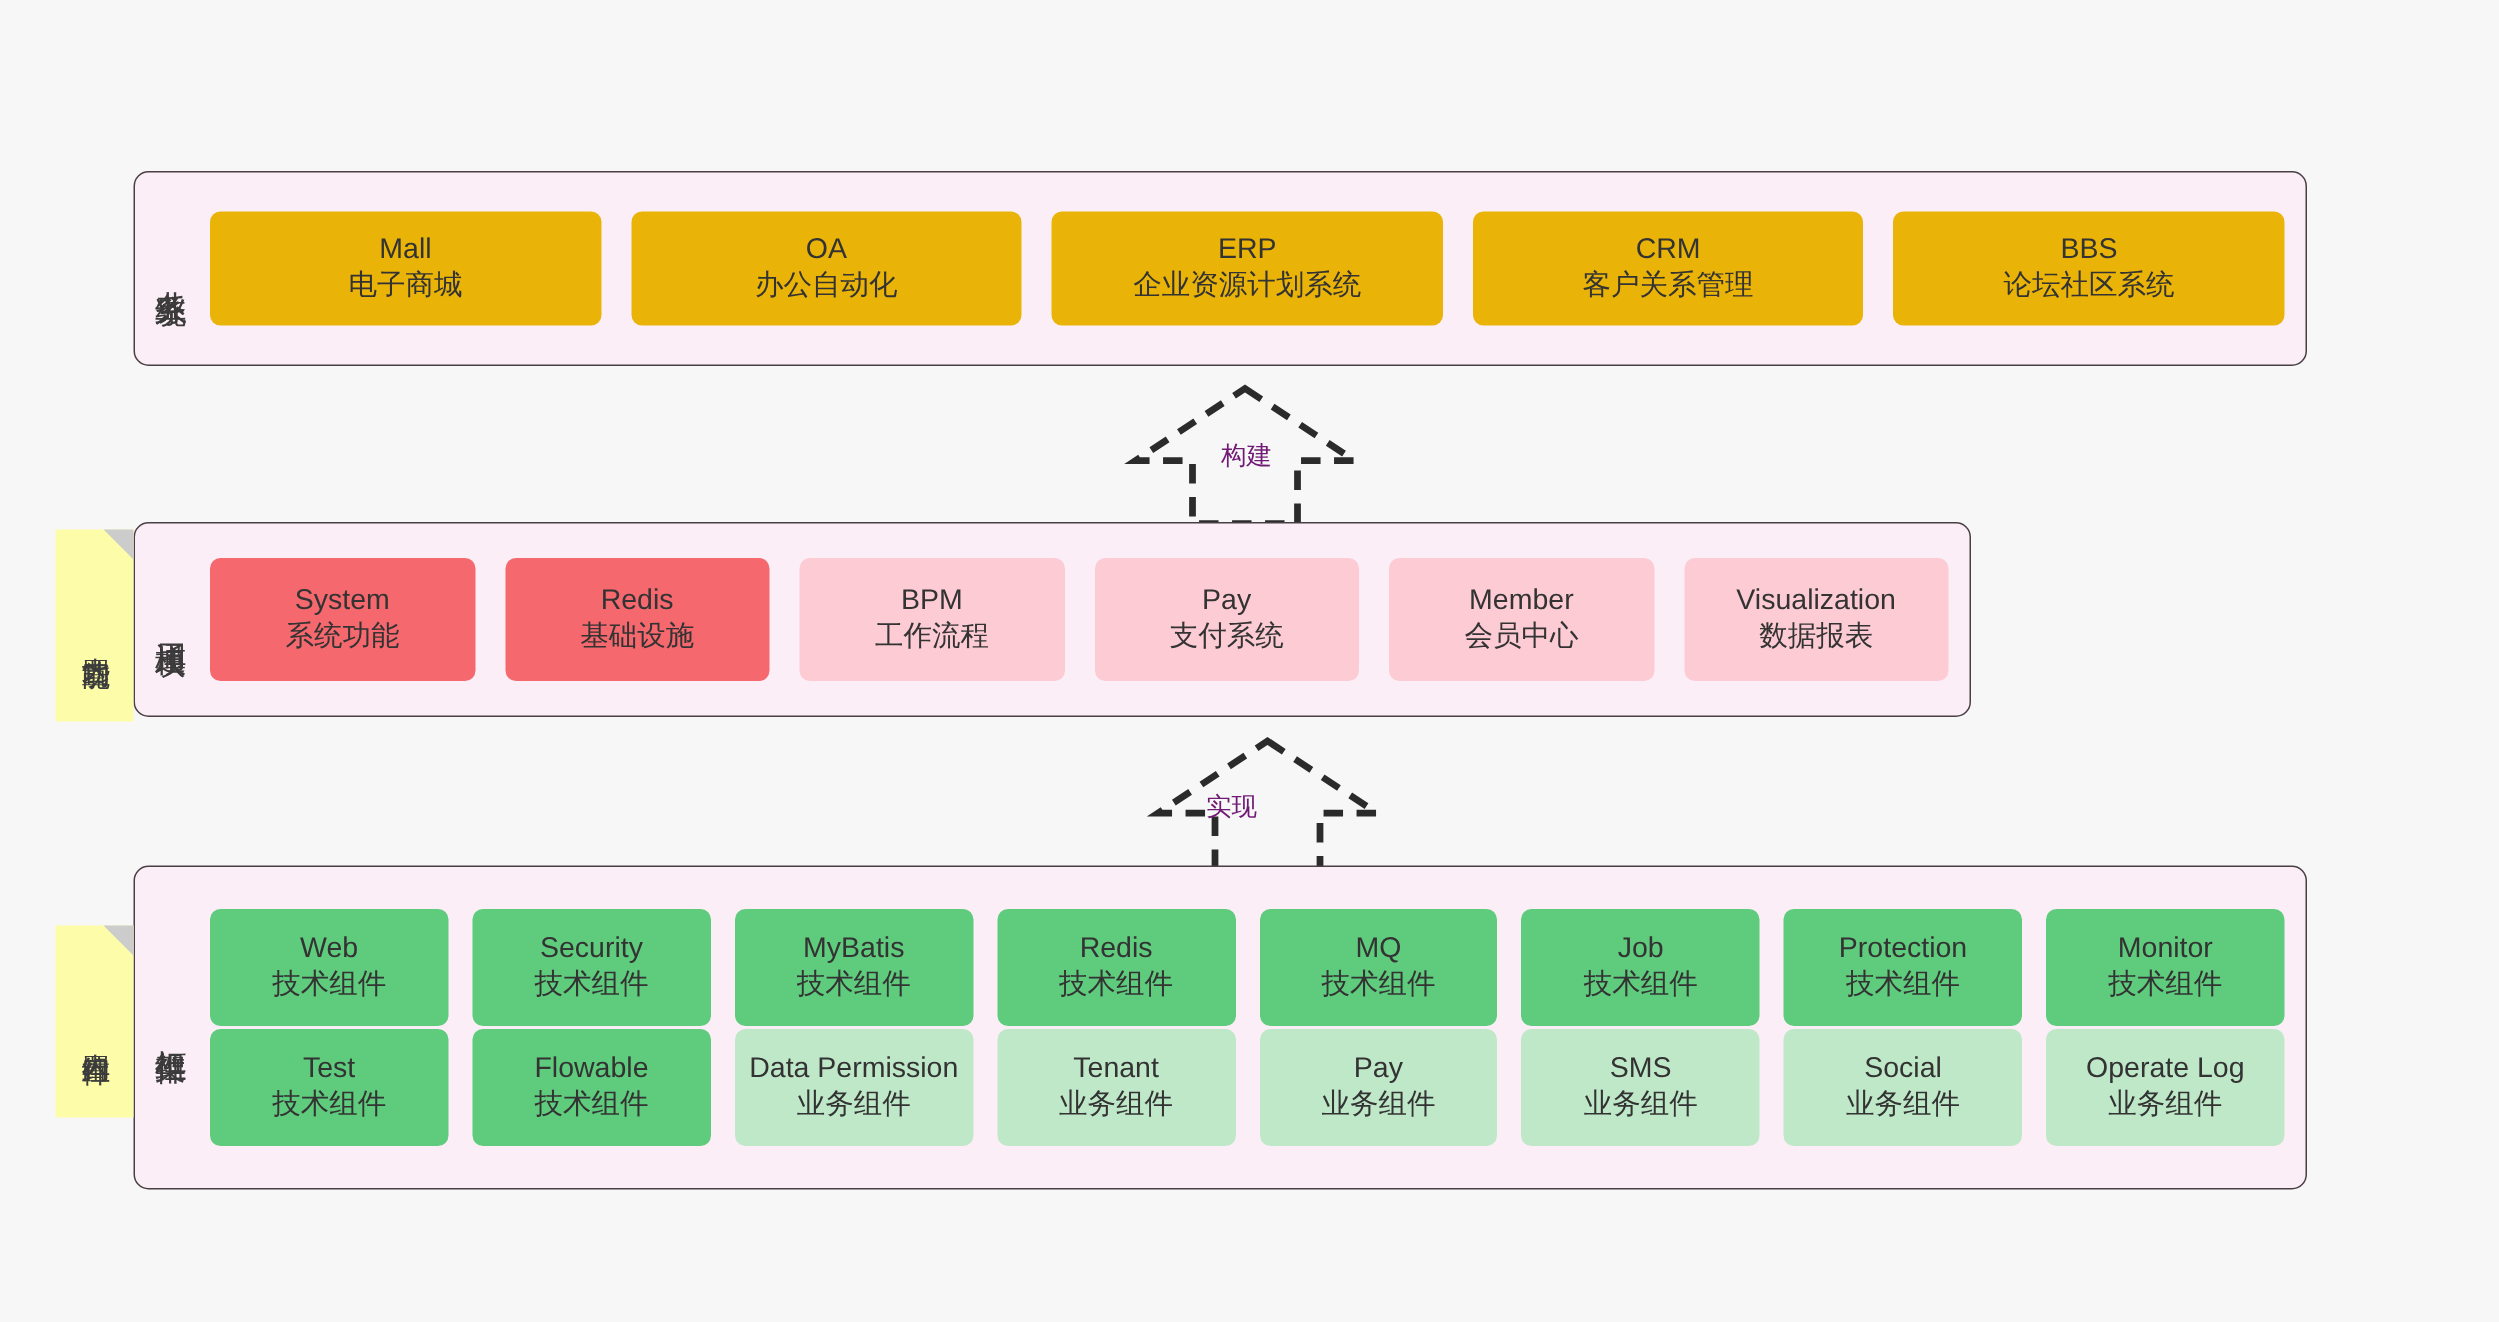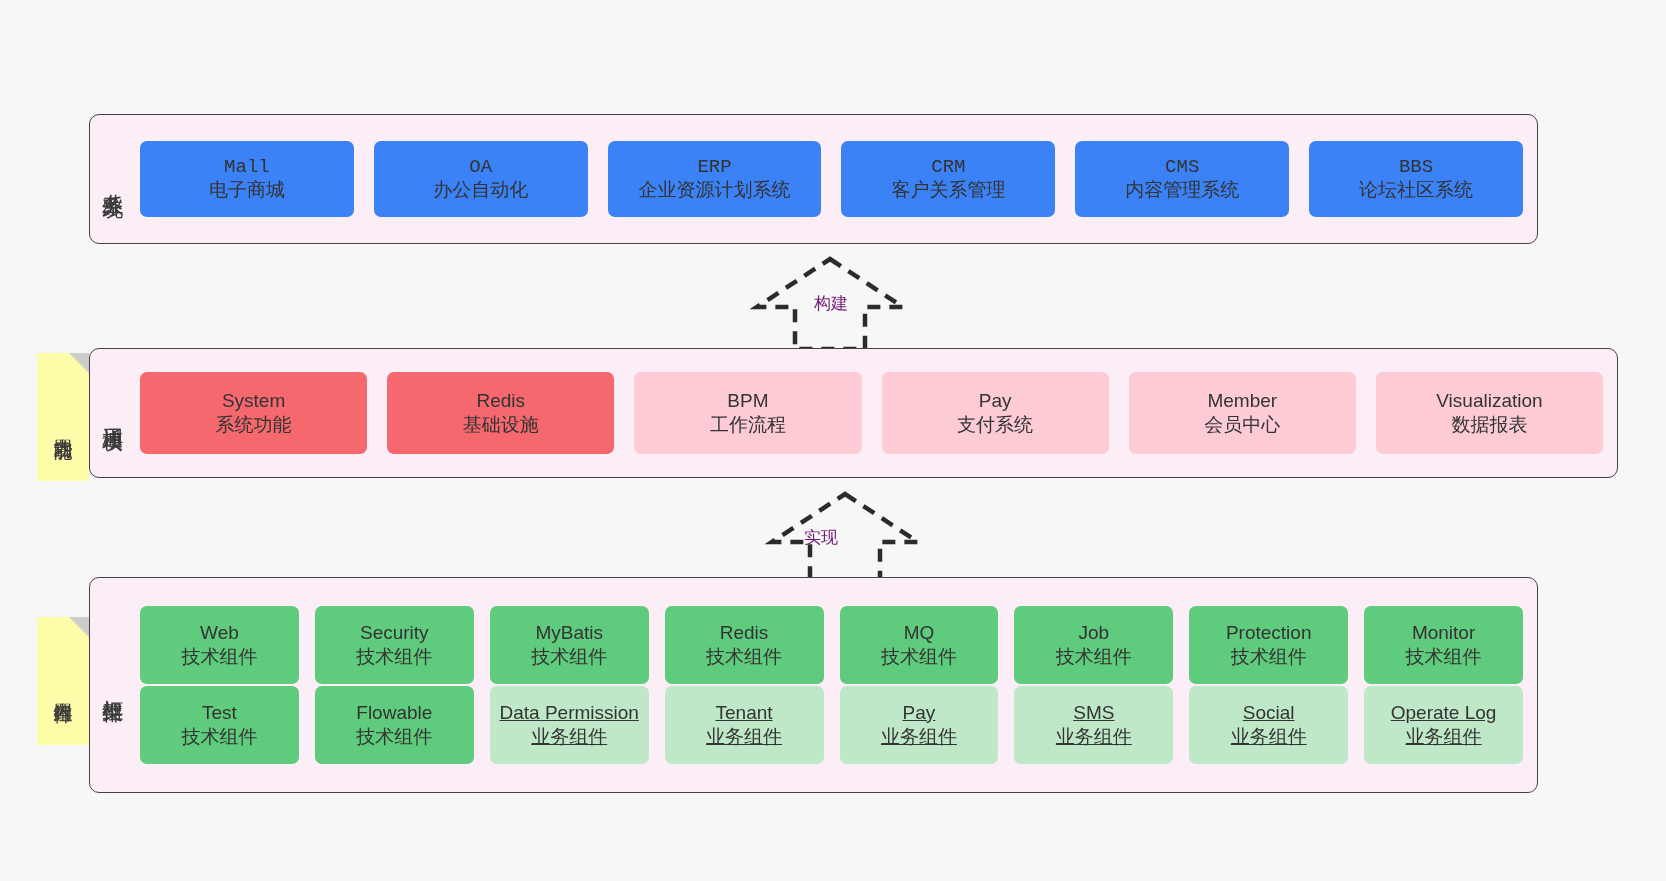--- a/index.html
+++ b/index.html
@@ -69,35 +69,35 @@
     line-height: 1.28;
     color: #333333;
     box-sizing: border-box;
     padding: 4px 6px;
     min-width: 0;
   }
   .card .t1 { white-space: normal; }
   .card .t2 { white-space: nowrap; }
 
   
-  .c-blue       { background: #3b82f6; font-family: Liberation Mono, monospace; }
+  .c-blue       { background: #eab308; }
   .c-red        { background: #f4686e; }
   .c-pink       { background: #fccbd4; }
   .c-green      { background: #5fcb7d; }
-  .c-greenlight { background: #bfe8c9; text-decoration: underline; }
+  .c-greenlight { background: #bfe8c9; }
 
   
   #layer-business {
     left: 89px;  top: 114px;  width: 1449px; height: 130px;
   }
   #layer-business .card { height: 76px; }
 
   
   #layer-common {
-    left: 89px;  top: 348px;  width: 1529px; height: 130px;
+    left: 89px;  top: 348px;  width: 1225px; height: 130px;
   }
   #layer-common .card { height: 82px; }
 
   
   #layer-framework {
     left: 89px;  top: 577px;  width: 1449px; height: 216px;
   }
   #layer-framework .card { height: 78px; }
   #layer-framework .layer-body { gap: 2px; }
   #layer-framework .row { gap: 16px; }
@@ -168,24 +168,20 @@
         </div>
         <div class="card c-blue">
           <span class="t1">ERP</span>
           <span class="t2">企业资源计划系统</span>
         </div>
         <div class="card c-blue">
           <span class="t1">CRM</span>
           <span class="t2">客户关系管理</span>
         </div>
         <div class="card c-blue">
-          <span class="t1">CMS</span>
-          <span class="t2">内容管理系统</span>
-        </div>
-        <div class="card c-blue">
           <span class="t1">BBS</span>
           <span class="t2">论坛社区系统</span>
         </div>
       </div>
     </div>
   </div>
 
   <div class="gen-arrow" id="arrow-build">
     <svg width="150" height="96" viewBox="0 0 150 96">
       <path d="M 75 4 L 148 52 L 110 52 L 110 94 L 40 94 L 40 52 L 2 52 Z" fill="none" stroke="#2b2b2b" stroke-width="4.5" stroke-dasharray="13 9" stroke-linejoin="miter"></path>

